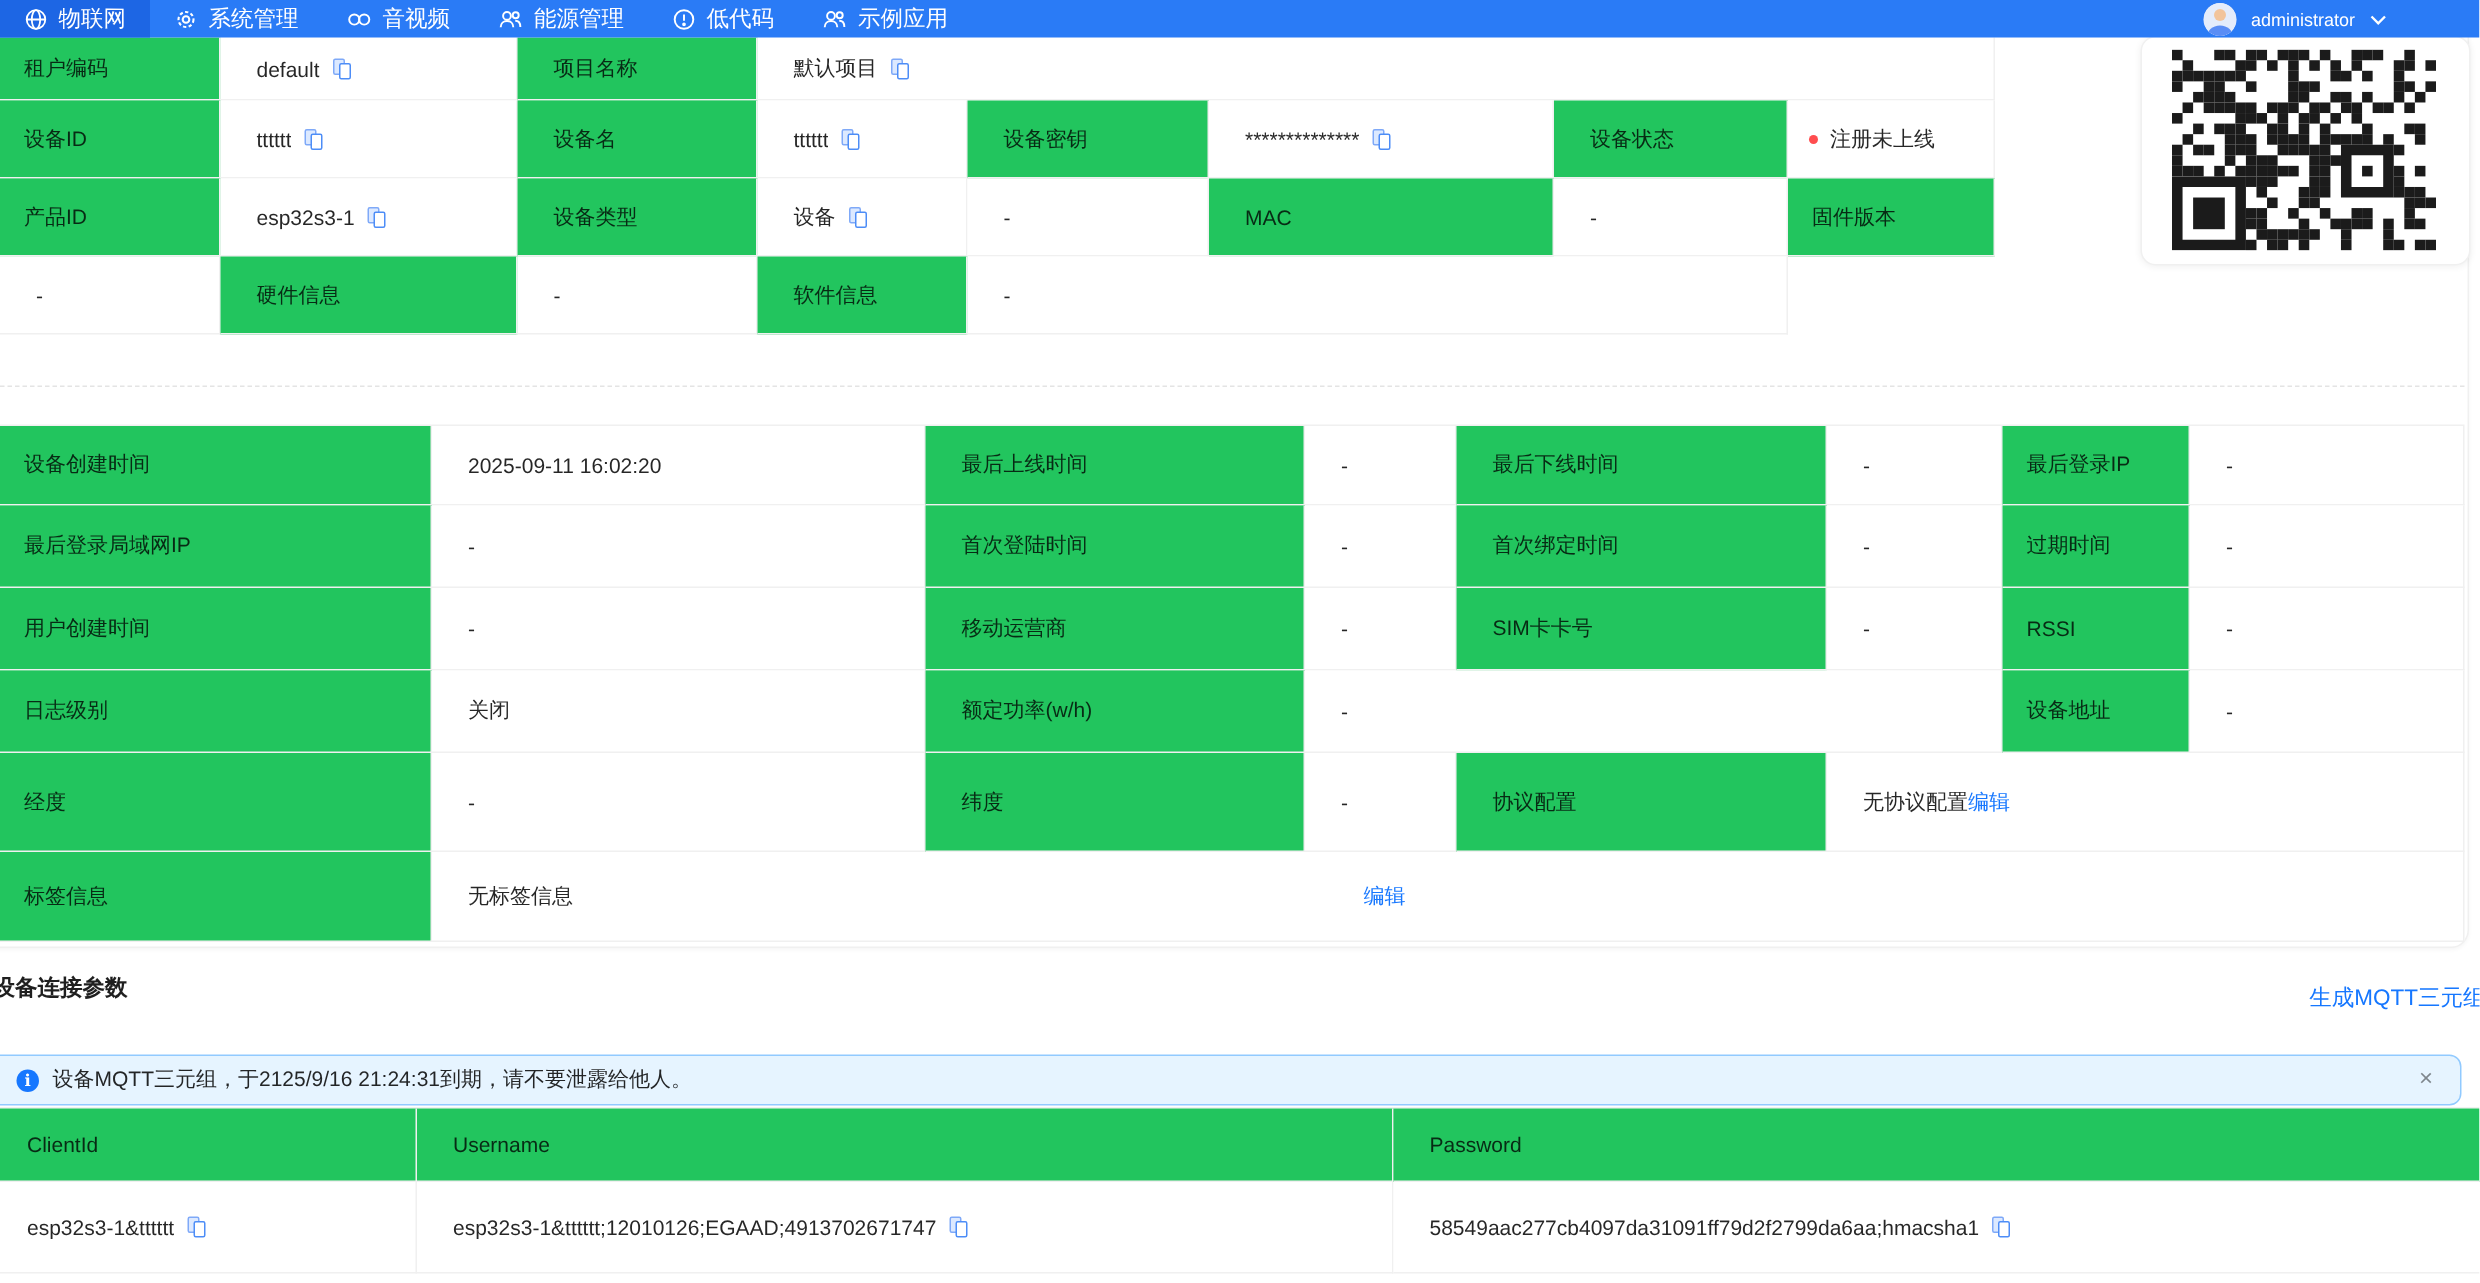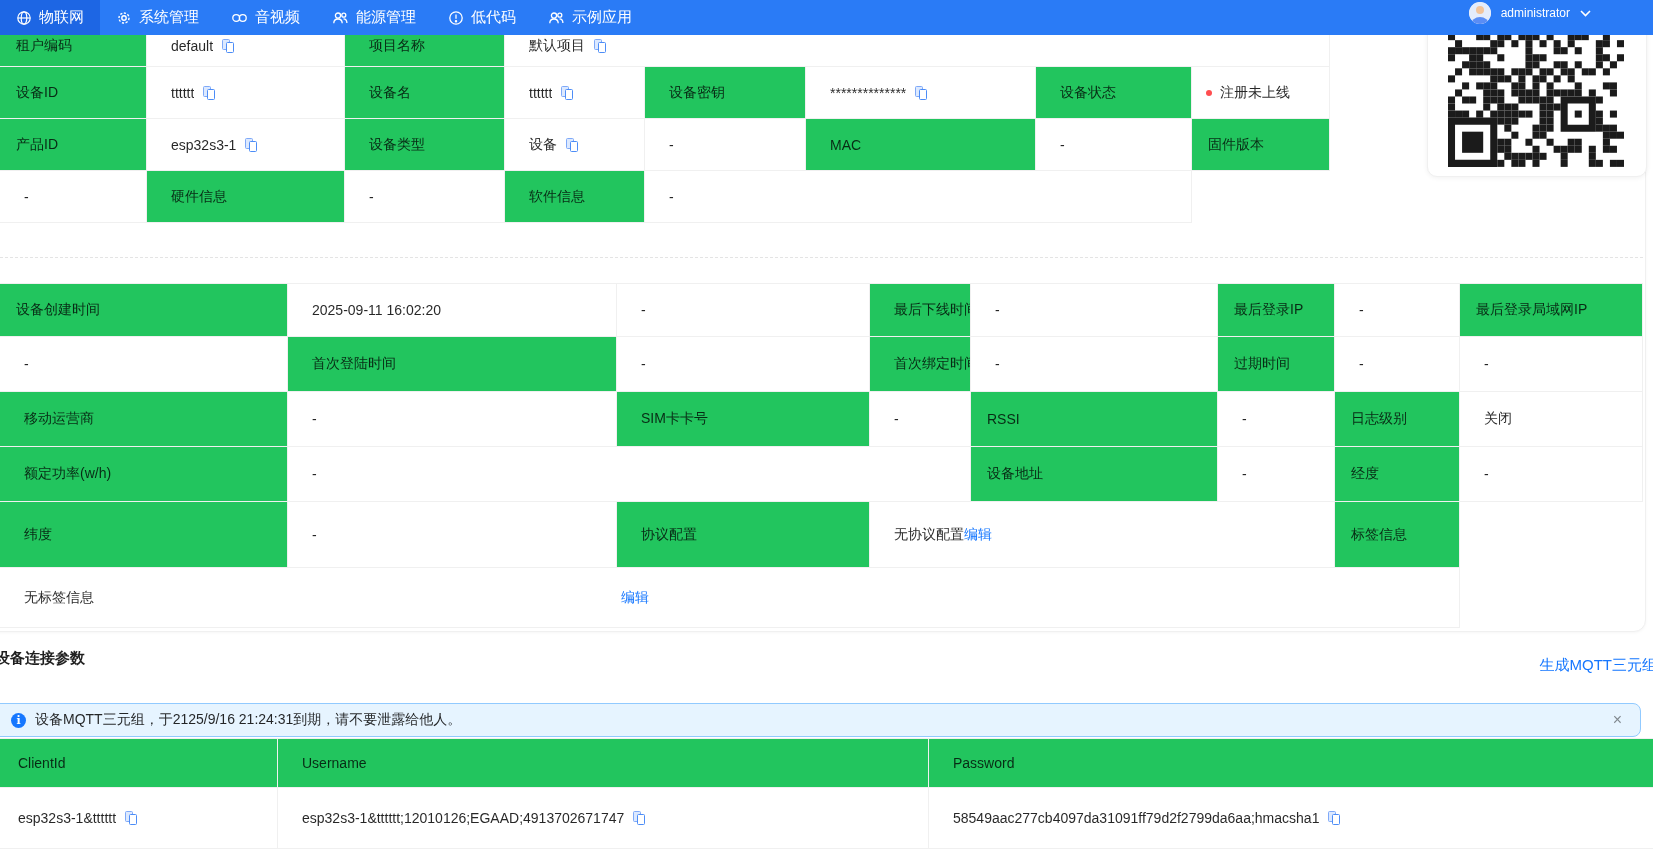--- a/index.html
+++ b/index.html
@@ -1,19 +1,19 @@
 <!DOCTYPE html>
 <html><head>
 <meta charset="utf-8">
 <style>
   html,body{margin:0;padding:0;}
   body{width:1653px;height:855px;overflow:hidden;position:relative;background:#fff;
        font-family:"Liberation Sans","DejaVu Sans",sans-serif;font-size:14px;color:rgba(0,0,0,.85);}
   
-  .navbar{position:absolute;left:0;top:0;width:1653px;height:35px;background:#2a7bf6;z-index:30;display:flex;align-items:flex-end;}
+  .navbar{position:absolute;left:0;top:0;width:1653px;height:25px;background:#2a7bf6;z-index:30;display:flex;align-items:flex-end;}
   .nav-item{display:flex;align-items:center;gap:7px;padding:0 16px;height:100%;color:#fff;font-size:15px;cursor:pointer;white-space:nowrap;}
   .nav-item.active{background:#1d66e4;}
   .nav-item svg{display:block;}
   .nav-user{position:absolute;right:62px;top:0;height:25px;display:flex;align-items:center;gap:10px;color:#ffffff;font-size:12px;cursor:pointer;}
   .avatar{width:22px;height:22px;border-radius:50%;overflow:hidden;background:#e9eef9;display:block;}
   
   .main-card{position:absolute;left:-20px;top:-12px;width:1664px;height:642px;background:#fff;
              border:1px solid #f0f0f0;border-radius:0 0 12px 12px;box-shadow:0 1px 3px rgba(0,0,0,.04);z-index:1;}
   
   .cell{border-right:1px solid #f0f0f0;border-bottom:1px solid #f0f0f0;display:flex;align-items:center;
@@ -401,35 +401,37 @@
       <rect x="126" y="77" width="7" height="7"></rect>
     </svg>
 </div>
 
 <div class="dashed-divider"></div>
 
 <div class="t2">
 
   <div class="cell lab p16">设备创建时间</div>
   <div class="cell">2025-09-11 16:02:20</div>
+  <div class="cell lab">最后上线时间</div>
   <div class="cell">-</div>
   <div class="cell lab">最后下线时间</div>
   <div class="cell">-</div>
   <div class="cell lab p16">最后登录IP</div>
   <div class="cell">-</div>
 
   <div class="cell lab p16">最后登录局域网IP</div>
   <div class="cell">-</div>
   <div class="cell lab">首次登陆时间</div>
   <div class="cell">-</div>
   <div class="cell lab">首次绑定时间</div>
   <div class="cell">-</div>
   <div class="cell lab p16">过期时间</div>
   <div class="cell">-</div>
 
+  <div class="cell lab p16">用户创建时间</div>
   <div class="cell">-</div>
   <div class="cell lab">移动运营商</div>
   <div class="cell">-</div>
   <div class="cell lab">SIM卡卡号</div>
   <div class="cell">-</div>
   <div class="cell lab p16">RSSI</div>
   <div class="cell">-</div>
 
   <div class="cell lab p16">日志级别</div>
   <div class="cell">关闭</div>

